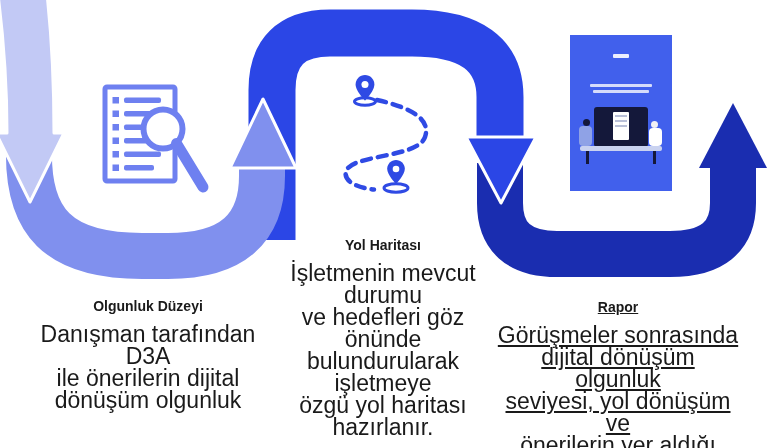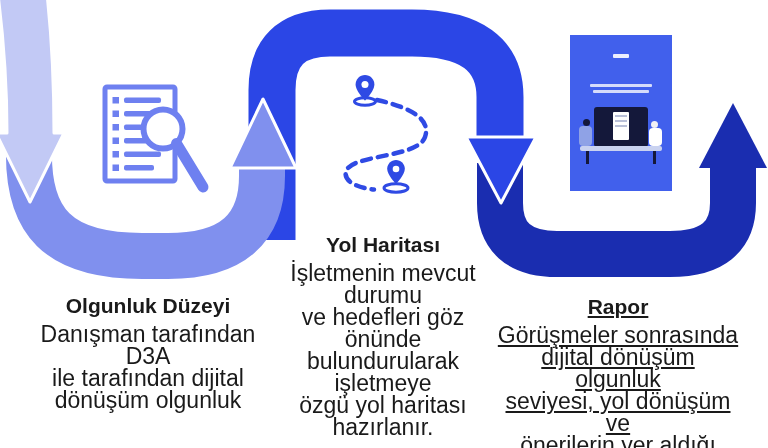--- a/index.html
+++ b/index.html
@@ -1,20 +1,20 @@
 <!DOCTYPE html>
 <html><head>
 <meta charset="utf-8">
 <style>
   html,body{margin:0;padding:0;background:#fff;}
   #stage{position:relative;width:768px;height:448px;overflow:hidden;background:#fff;
          font-family:"Liberation Sans",sans-serif;}
   #flow-svg{position:absolute;left:0;top:0;width:768px;height:448px;}
   .col{position:absolute;text-align:center;color:#1a1a1a;}
-  .stage-title{font-weight:bold;font-size:21px;line-height:24px;margin:0 0 5px 0;}
+  .stage-title{font-weight:bold;font-size:14px;line-height:24px;margin:0 0 5px 0;}
   .stage-desc{font-size:23px;line-height:22px;}
   #col1{left:28px;top:294px;width:240px;}
   #col2{left:266px;top:233px;width:234px;}
   #col3{left:497px;top:295px;width:242px;text-decoration:underline;}
   .frag{position:absolute;font-size:17px;color:#1a1a1a;}
   #frag2{left:-3px;top:327px;}
   
   #cover{position:absolute;left:570px;top:35px;width:102px;height:156px;background:#4160ec;}
   #cover div{position:absolute;}
   .cover-logo{left:43px;top:19px;width:16px;height:4px;background:rgba(255,255,255,.9);border-radius:1px;}
@@ -103,21 +103,21 @@
     <div class="cover-person-right-body"></div>
     <div class="cover-desk"></div>
     <div class="cover-leg-l"></div>
     <div class="cover-leg-r"></div>
   </div>
 
   <div class="col" id="col1">
     <div class="stage-title">Olgunluk Düzeyi</div>
     <div class="stage-desc">
       <div>Danışman tarafından D3A</div>
-      <div>ile tarafından dijital</div>
+      <div>ile önerilerin dijital</div>
       <div>dönüşüm olgunluk</div>
     </div>
   </div>
 
   <div class="col" id="col2">
     <div class="stage-title">Yol Haritası</div>
     <div class="stage-desc">
       <div>İşletmenin mevcut durumu</div>
       <div>ve hedefleri göz önünde</div>
       <div>bulundurularak işletmeye</div>

